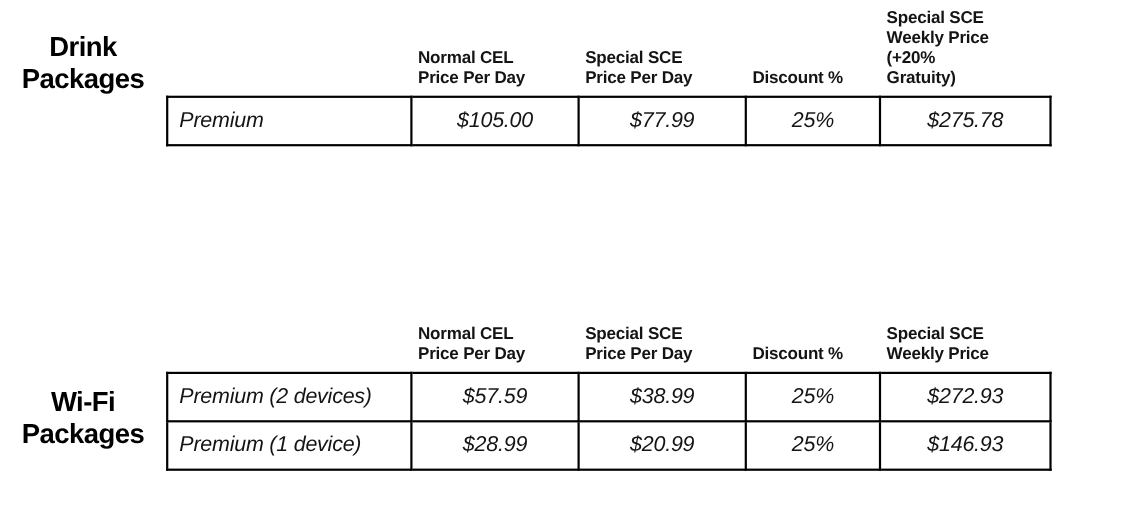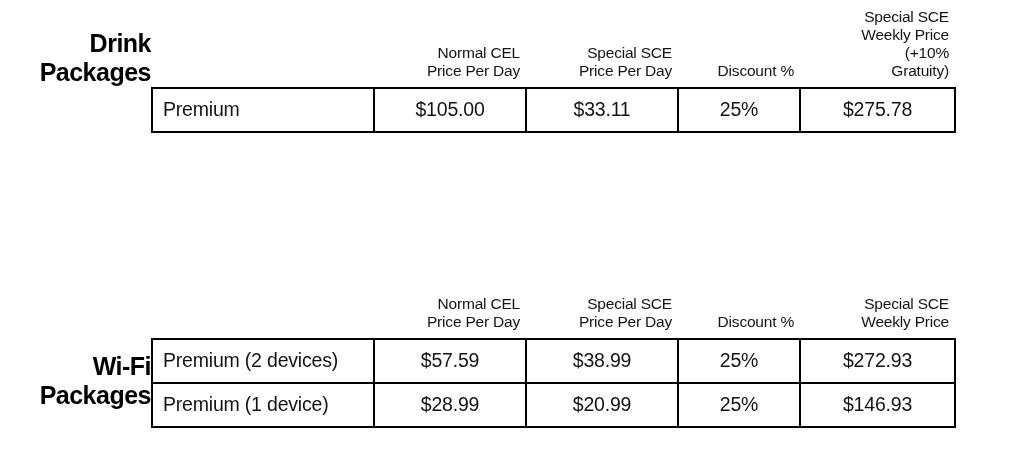--- a/index.html
+++ b/index.html
@@ -23,56 +23,57 @@
 
   
   .block {
     position: absolute;
     display: flex;
     align-items: flex-end;
   }
 
   .row-label {
     width: 151px;
-    text-align: right;
+    text-align: center;
     font-weight: bold;
     font-size: 25px;
     line-height: 1.15;
     letter-spacing: -0.5px;
     color: #000;
     padding-bottom: 0;
   }
   .row-label .lab-line {
     display: block;
   }
 
   table.price {
     border-collapse: collapse;
     table-layout: fixed;
   }
 
   table.price th {
     font-size: 15.5px;
-    font-weight: normal;
+    font-weight: bold;
     color: #141414;
-    text-align: right;
+    text-align: left;
     vertical-align: bottom;
     padding: 0 6px 7px 6px;
     border: none;
     line-height: 1.16;
     letter-spacing: -0.2px;
   }
   table.price td {
     border: 2px solid #000;
     height: 42px;
     font-size: 19.5px;
     color: #141414;
     text-align: center;
     padding: 0 8px;
     letter-spacing: -0.2px;
+    font-style: italic;
   }
   table.price td.name {
     text-align: left;
     padding-left: 10px;
   }
 
   
   col.c-name  { width: 222px; }
   col.c-norm  { width: 152px; }
   col.c-spec  { width: 152px; }
@@ -114,30 +115,30 @@
           <th>
             <span style="display:block">Special SCE</span>
             <span style="display:block">Price Per Day</span>
           </th>
           <th>
             <span style="display:block">Discount %</span>
           </th>
           <th>
             <span style="display:block">Special SCE</span>
             <span style="display:block">Weekly Price</span>
-            <span style="display:block">(+10%</span>
+            <span style="display:block">(+20%</span>
             <span style="display:block">Gratuity)</span>
           </th>
         </tr>
       </thead>
       <tbody>
         <tr>
           <td class="name">Premium</td>
           <td>$105.00</td>
-          <td>$33.11</td>
+          <td>$77.99</td>
           <td>25%</td>
           <td>$275.78</td>
         </tr>
       </tbody>
     </table>
   </div>
 
   <div class="block" id="wifi-block">
     <div class="row-label label-wifi">
       <span class="lab-line">Wi-Fi</span>

